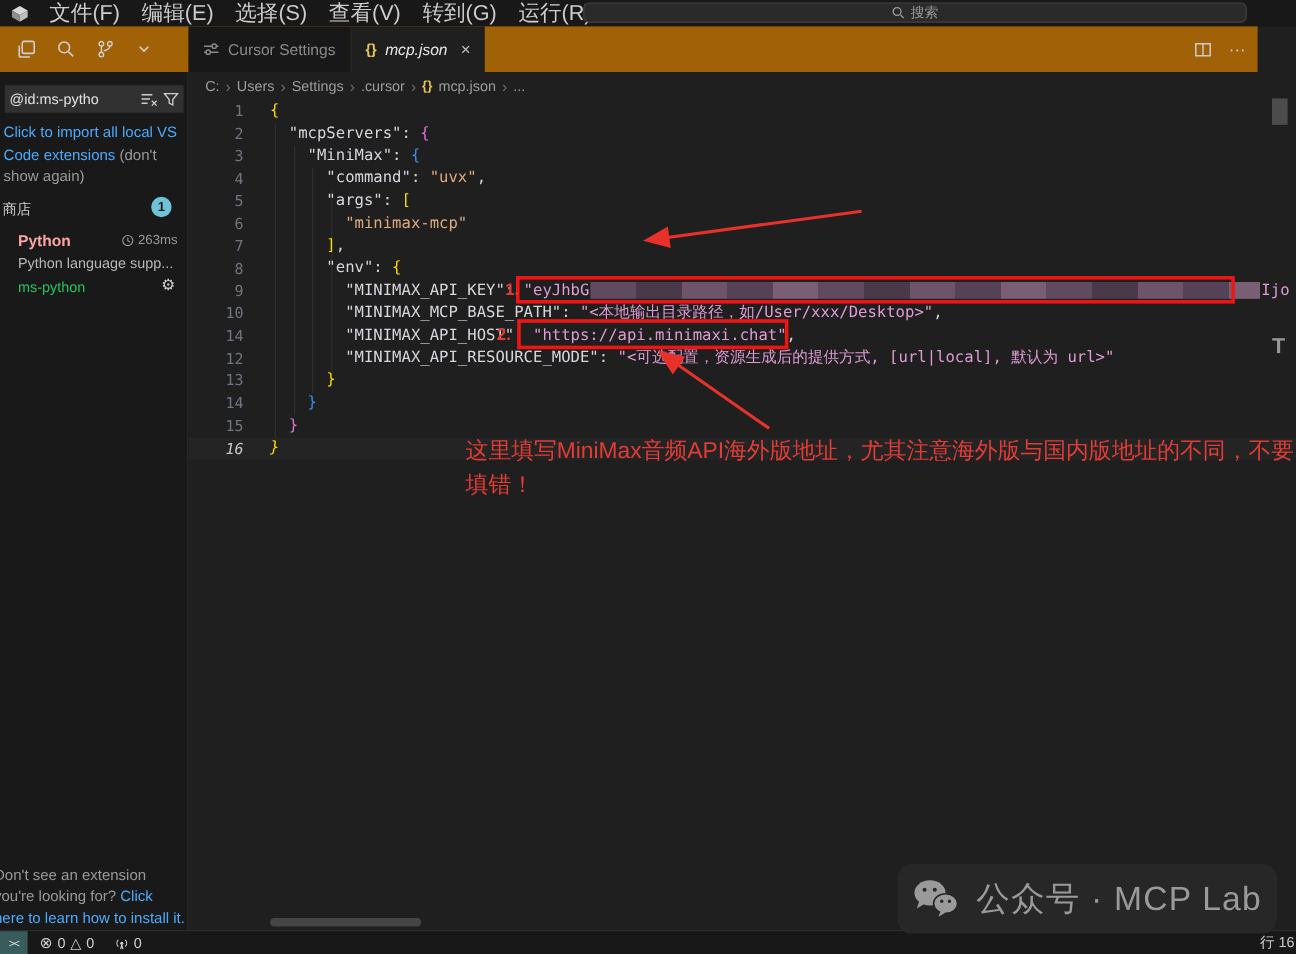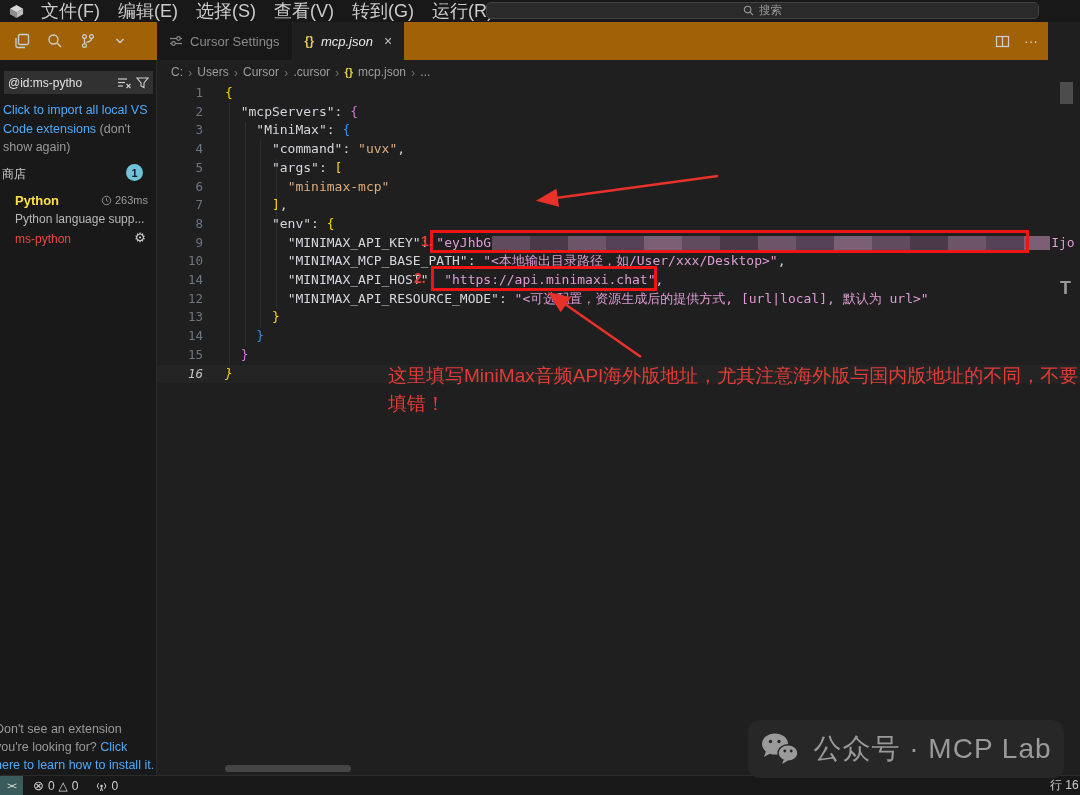--- a/index.html
+++ b/index.html
@@ -25,24 +25,24 @@
   
   .sidebar{position:absolute;left:0;top:60px;width:157px;height:715px;background:#191919;border-right:1px solid #2b2b2b;}
   .filterbox{position:absolute;left:4px;top:11px;width:149px;height:23px;background:#313131;display:flex;align-items:center;padding:0 4px;}
   .filterbox .fval{color:#e2e2e2;font-size:12px;flex:1;white-space:nowrap;overflow:hidden;}
   .import-links{position:absolute;left:3px;top:41px;width:152px;font-size:12.5px;line-height:18.5px;}
   .lnk{color:#4daafc;}
   .dim{color:#9a9a9a;}
   .section-row{position:absolute;left:2px;top:106px;width:153px;display:flex;align-items:center;}
   .section-label{color:#cccccc;font-size:12px;}
   .badge{position:absolute;right:12px;top:-2px;width:17px;height:17px;border-radius:50%;background:#6fc3d8;color:#1b1b1b;font-size:11px;font-weight:bold;display:flex;align-items:center;justify-content:center;}
-  .ext-name{position:absolute;left:15px;top:133px;color:#fde047;font-size:13px;font-weight:bold;}
+  .ext-name{position:absolute;left:15px;top:133px;color:#fca5a5;font-size:13px;font-weight:bold;}
   .ext-time{position:absolute;right:8px;top:134px;color:#9a9a9a;font-size:11px;display:flex;align-items:flex-end;gap:3px;}
   .ext-desc{position:absolute;left:15px;top:152px;color:#b8b8b8;font-size:12px;white-space:nowrap;}
-  .ext-pub{position:absolute;left:15px;top:172px;color:#ef4444;font-size:12px;}
+  .ext-pub{position:absolute;left:15px;top:172px;color:#22c55e;font-size:12px;}
   .ext-gear{position:absolute;right:10px;top:170px;color:#cfcfcf;font-size:13px;}
   .sidebar-footer{position:absolute;left:-5px;top:660px;width:160px;font-size:12.5px;line-height:18px;color:#b8b8b8;}
   
   .editor{position:absolute;left:157px;top:60px;width:923px;height:715px;background:#1f1f1f;}
   .breadcrumb{position:absolute;left:14px;top:0;height:24px;display:flex;align-items:center;gap:5px;font-size:12px;color:#9d9d9d;}
   .bc-sep{color:#6e6e6e;font-size:13px;}
   .bc-json{color:#e8c855;font-weight:bold;font-size:11px;}
   .code-line{position:absolute;left:0;right:0;height:18.7px;font-family:"DejaVu Sans Mono",monospace;font-size:13px;line-height:18.7px;}
   .code-line.current{background:#242424;font-style:italic;}
   .code-line.current .ln{color:#c6c6c6;}
@@ -190,21 +190,21 @@
     <span class="dim">Don't see an extension you're looking for? </span><span class="lnk">Click here to learn how to install it.</span>
   </div>
 </div>
 
 <div class="editor">
   <div class="breadcrumb">
       <span class="bc-item">C:</span>
       <span class="bc-sep">›</span>
       <span class="bc-item">Users</span>
       <span class="bc-sep">›</span>
-      <span class="bc-item">Cursor</span>
+      <span class="bc-item">Settings</span>
       <span class="bc-sep">›</span>
       <span class="bc-item">.cursor</span>
       <span class="bc-sep">›</span>
       <span class="bc-json">{}</span>
       <span class="bc-item">mcp.json</span>
       <span class="bc-sep">›</span>
       <span class="bc-item">...</span>
     </div>
   <div style="position:absolute;left:0;top:0;right:0;bottom:0;">
     <div class="indent-guide" style="left:72px;top:43px;height:262px;"></div>

